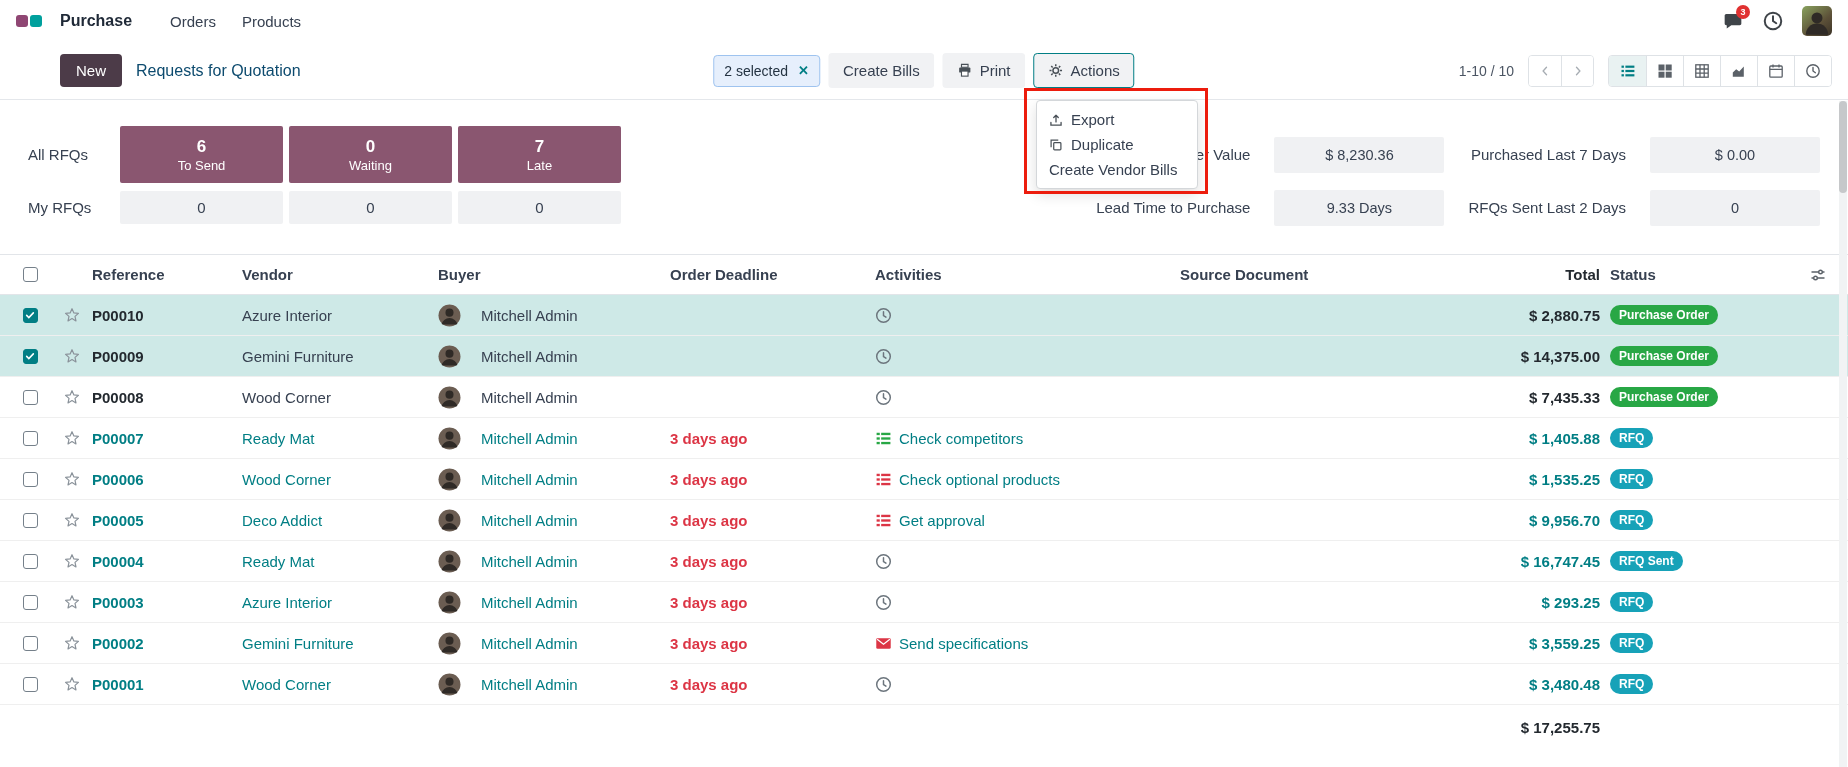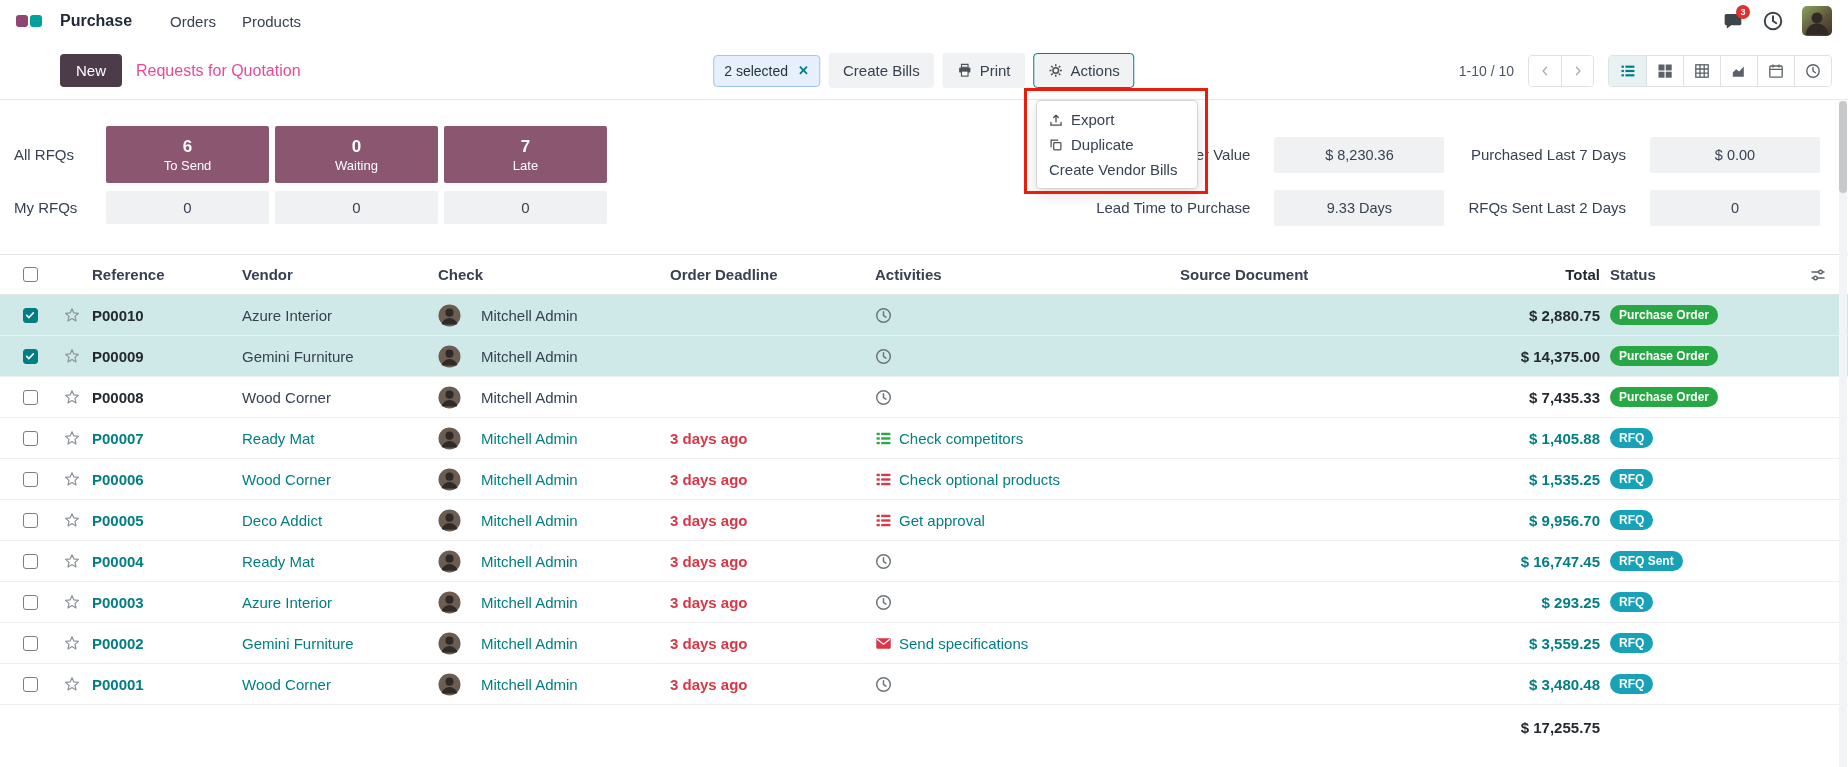--- a/index.html
+++ b/index.html
@@ -26,21 +26,21 @@
   .menu { font-size:15px; color:#374151; cursor:pointer; }
   .nav-right { margin-left:auto; display:flex; align-items:center; gap:18px; }
   .nav-icon { position:relative; display:inline-flex; width:22px; height:22px; align-items:center; justify-content:center; color:#3f4449; cursor:pointer; }
   .badge-dot { position:absolute; top:-5px; right:-6px; min-width:14px; height:14px; padding:0 3px; border-radius:8px; background:#e03131; color:#fff; font-size:9px; font-weight:700; display:flex; align-items:center; justify-content:center; }
   .avatar { width:30px; height:30px; border-radius:5px; overflow:hidden; display:inline-flex; cursor:pointer; background:linear-gradient(140deg,#8aa35f 0%,#5c5038 60%,#3c3327 100%); }
 
   
   .control { position:relative; height:58px; display:flex; align-items:center; padding:0 16px; border-bottom:1px solid #e4e7eb; background:#fff; }
   .cp-left { display:flex; align-items:center; gap:14px; }
   .btn-new { border:none; border-radius:4px; padding:8px 16px; background:var(--new-button,#4c3b48); color:#fff; font-size:15px; font-weight:500; font-family:inherit; cursor:pointer;margin-left:44px; }
-  .title { font-size:16px; font-weight:400; color:#ec4899; }
+  .title { font-size:16px; font-weight:400; color:#0c4a6e; }
   .cp-center { position:absolute; left:50%; transform:translateX(-50%); display:flex; align-items:center; gap:8px;border-radius:17px; }
   .chip { display:flex; align-items:center; gap:10px; padding:7px 10px; background:var(--chip-bg,#e6effc); border:1px solid var(--chip-border,#9ec3ef); border-radius:4px; font-size:14px; font-weight:500; color:#243342; }
   .chip-x { color:var(--accent,#017e84); font-weight:700; font-size:13px; cursor:pointer; line-height:1; }
   .btn { display:flex; align-items:center; gap:7px; border:1px solid transparent; border-radius:4px; padding:8px 14px; background:#f1f2f4; color:#374151; font-size:15px; font-family:inherit; cursor:pointer; }
   .btn svg { display:block; }
   .btn-actions { border-color:var(--accent,#017e84); }
   .cp-right { margin-left:auto; display:flex; align-items:center; gap:14px; }
   .pager { font-size:14px; color:#4b5563; }
   .pager-nav { display:flex; border:1px solid #dee2e6; border-radius:4px; overflow:hidden; }
   .pager-nav button { width:32px; height:30px; border:none; background:#fff; color:#a7adb3; display:flex; align-items:center; justify-content:center; cursor:pointer; }
@@ -51,21 +51,21 @@
   .vbtn.active { background:#e9f2f2; color:var(--accent,#017e84); }
 
   
   .dropdown { position:absolute; left:1036px; top:100px; width:162px; background:#fff; border:1px solid #d4d7da; border-radius:4px; padding:6px 0; box-shadow:0 6px 14px rgba(0,0,0,.13); z-index:20; }
   .dd-item { display:flex; align-items:center; gap:8px; height:25px; padding:0 12px; font-size:15px; color:#374151; cursor:pointer; white-space:nowrap; }
   .dd-item svg { flex:0 0 auto; color:#495057; }
   .annotation { position:absolute; left:1024px; top:88px; width:184px; height:106px; border:3px solid var(--annotation,#ec1c0d); z-index:30; pointer-events:none; }
 
   
   .dashboard { display:flex; padding:26px 0 0 0; background:#fff; }
-  .dash-left { display:flex; flex-direction:column; gap:8px; padding-left:14px; }
+  .dash-left { display:flex; flex-direction:column; gap:8px; padding-left:28px; }
   .dash-row { display:flex; align-items:center; }
   .dash-label { width:92px; font-size:15px; color:#374151; }
   .boxes { display:flex; gap:6px; }
   .dbox { width:163px; height:57px; background:var(--dashboard-box,#8a5670); color:#fff; border-radius:2px; display:flex; flex-direction:column; align-items:center; justify-content:center; gap:1px; cursor:pointer; }
   .dbox .v { font-size:17px; font-weight:700; }
   .dbox .c { font-size:13px; }
   .sbox { width:163px; height:33px; background:#f0f1f3; color:#374151; border-radius:2px; display:flex; align-items:center; justify-content:center; font-size:15px; cursor:pointer; }
   .dash-stats { margin-left:auto; margin-right:28px; display:grid; grid-template-columns:auto 170px auto 170px; grid-template-rows:57px 33px; column-gap:24px; row-gap:8px; align-items:center; }
   .stat-label { text-align:right; font-size:15px; color:#374151; }
   .stat-value { height:36px; background:#f0f1f3; border-radius:2px; display:flex; align-items:center; justify-content:center; font-size:14.5px; color:#374151; }
@@ -308,21 +308,21 @@
   </section>
 
   <section class="table">
     <div class="thead grid-row">
       <div class="cell c-check">
           <span class="cb"></span>
         </div>
       <div class="cell c-star"></div>
       <div class="cell">Reference</div>
       <div class="cell">Vendor</div>
-      <div class="cell">Check</div>
+      <div class="cell">Buyer</div>
       <div class="cell">Order Deadline</div>
       <div class="cell">Activities</div>
       <div class="cell">Source Document</div>
       <div class="cell c-total">Total</div>
       <div class="cell c-status">Status</div>
       <div class="cell c-gear">
         <svg width="16" height="16" viewBox="0 0 16 16">
             <g stroke="currentColor" stroke-width="1.4" fill="#fff">
               <path d="M1.5 5h13M1.5 11h13"></path>
               <circle cx="10.5" cy="5" r="1.8"></circle>

